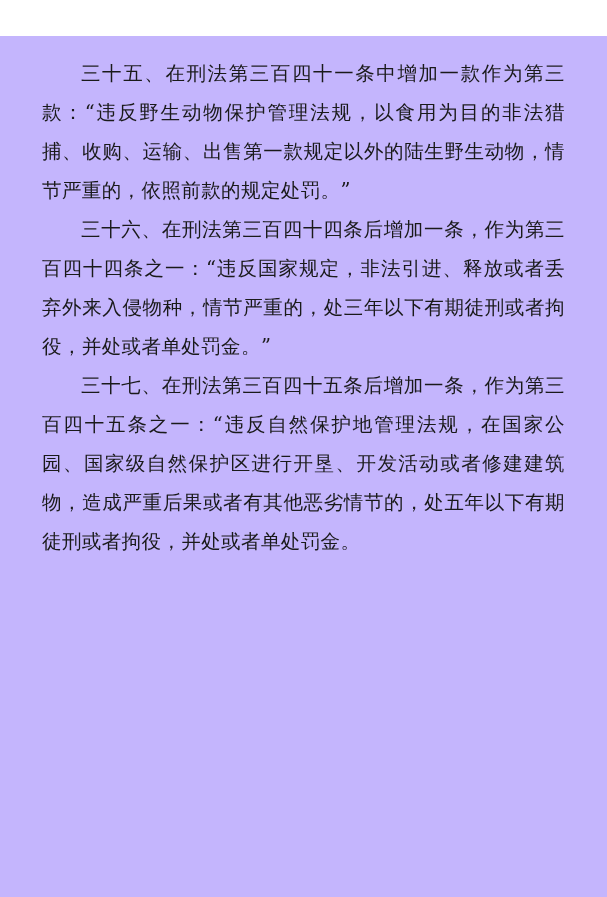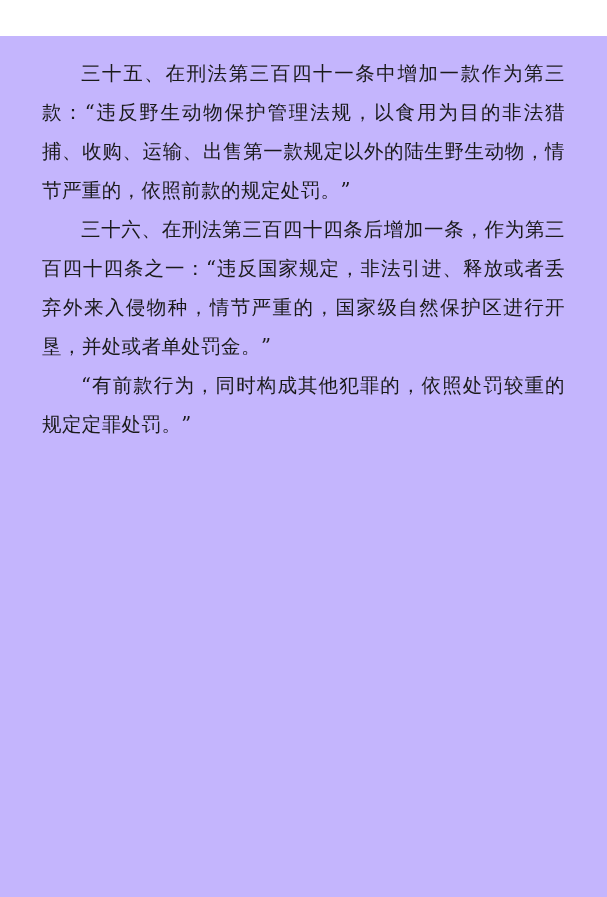--- a/index.html
+++ b/index.html
@@ -51,19 +51,19 @@
     display: inline-block;
     padding-left: 10px;
   }
 </style>
 </head>
 <body>
 
 <div class="page">
   <div class="doc-body">
     <p class="para">三十五、在刑法第三百四十一条中增加一款作为第三款：“违反野生动物保护管理法规，以食用为目的非法猎捕、收购、运输、出售第一款规定以外的陆生野生动物，情节严重的，依照前款的规定处罚。”</p>
-    <p class="para">三十六、在刑法第三百四十四条后增加一条，作为第三百四十四条之一：“违反国家规定，非法引进、释放或者丢弃外来入侵物种，情节严重的，国家级自然保护区进行开垦，并处或者单处罚金。”</p>
-    <p class="para">“有前款行为，同时构成其他犯罪的，依照处罚较重的规定定罪处罚。”</p>
+    <p class="para">三十六、在刑法第三百四十四条后增加一条，作为第三百四十四条之一：“违反国家规定，非法引进、释放或者丢弃外来入侵物种，情节严重的，处三年以下有期徒刑或者拘役，并处或者单处罚金。”</p>
+    <p class="para">三十七、在刑法第三百四十五条后增加一条，作为第三百四十五条之一：“违反自然保护地管理法规，在国家公园、国家级自然保护区进行开垦、开发活动或者修建建筑物，造成严重后果或者有其他恶劣情节的，处五年以下有期徒刑或者拘役，并处或者单处罚金。</p>
   </div>
   <div class="footer">
     <span class="page-number-wrap">— 16 —</span>
   </div>
 </div>
 
 </body></html>

